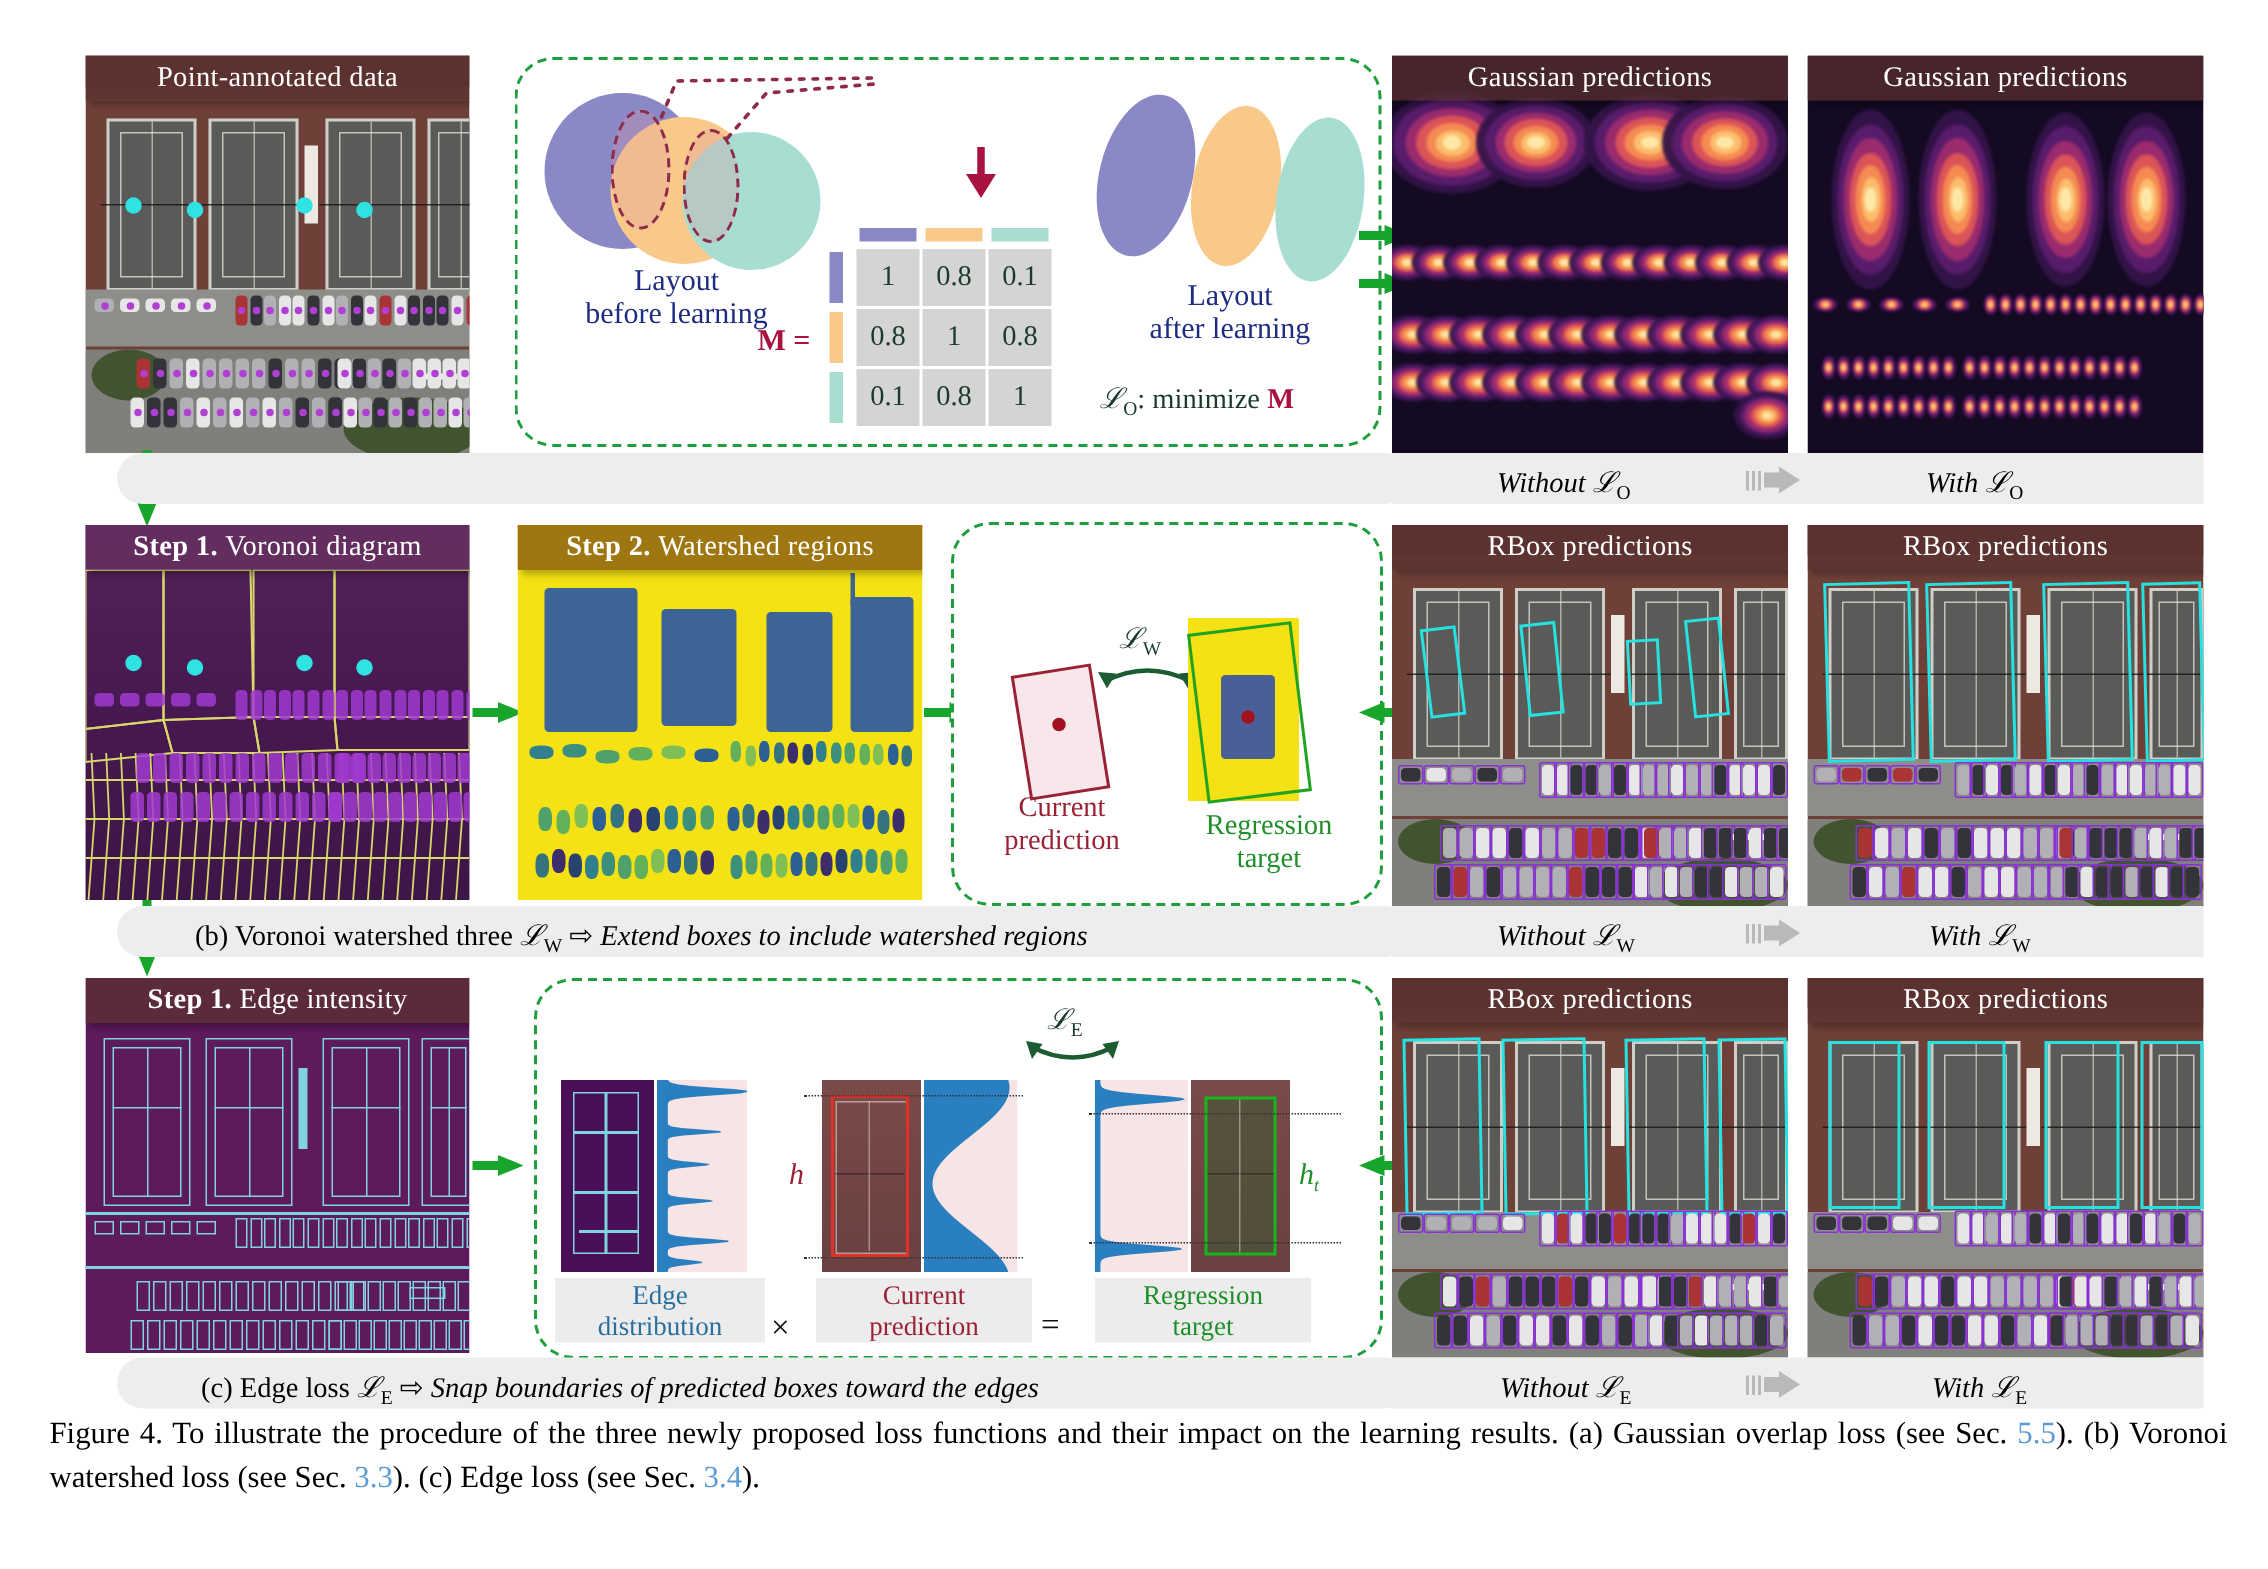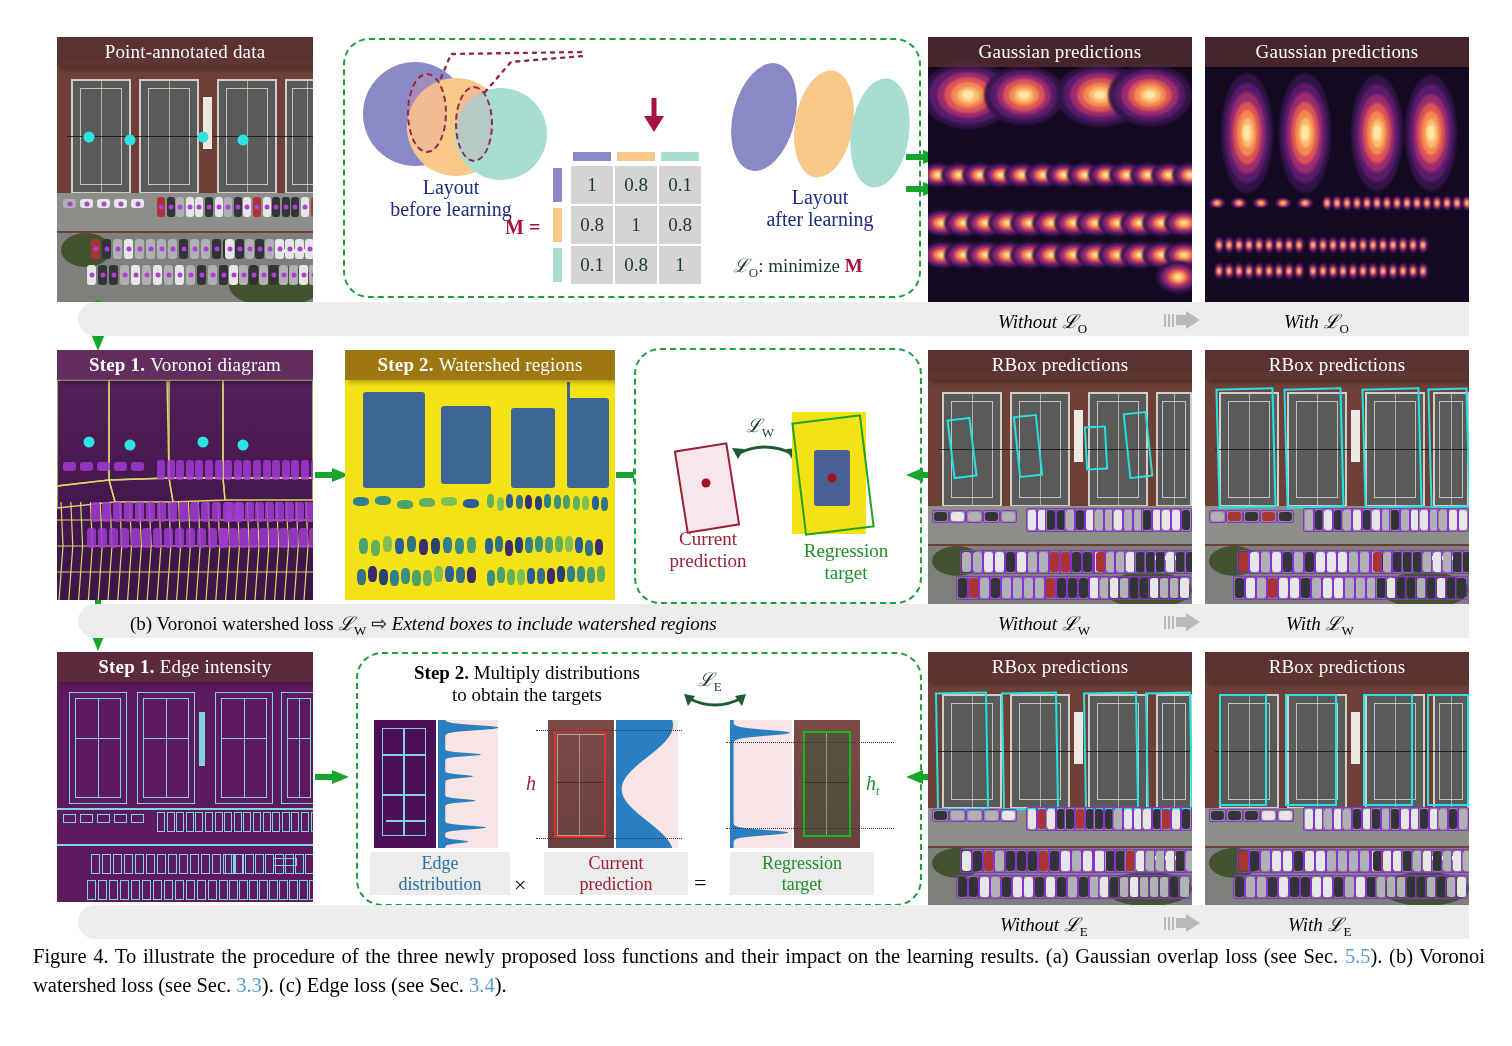--- a/index.html
+++ b/index.html
@@ -1720,21 +1720,21 @@
     </div>
   </div>
 
   <div class="garrow" style="left:91px;top:600px;width:14px;height:52px;">
     <div class="shaft" style="left:4px;top:0;width:6px;height:38px;"></div>
     <div class="head" style="left:0;top:34px;border-left:7px solid transparent;border-right:7px solid transparent;border-top:17px solid #17a52c;"></div>
   </div>
 
   <div class="capstrip" style="left:78px;top:604px;width:862px;height:34px;"></div>
   <div class="capstrip-txt" style="left:130px;top:610px;">
-    <span>(b) Voronoi watershed loss </span><i>ℒ</i><sub style="font-size:13px;">W</sub><span> ⇨ </span><i>Extend boxes to include watershed regions</i>
+    <span>(b) Voronoi watershed three </span><i>ℒ</i><sub style="font-size:13px;">W</sub><span> ⇨ </span><i>Extend boxes to include watershed regions</i>
   </div>
   <div class="wwstrip" style="left:928px;top:604px;width:541px;height:34px;"></div>
   <div class="ww" style="left:998px;top:610px;">
     <span>Without</span>&nbsp;<span>ℒ</span><sub style="font-size:13px;font-style:normal;">W</sub>
   </div>
   <div class="gchev" style="left:1164px;top:613px;">
     <span class="bars">
         <span></span>
         <span></span>
         <span></span>
@@ -1844,24 +1844,20 @@
         <span>Edge intensity</span>
     </div>
   </div>
 
   <div class="garrow" style="left:315px;top:770px;width:34px;height:14px;">
     <div class="shaft" style="left:0;top:4px;width:20px;height:6px;"></div>
     <div class="head" style="left:17px;top:0;border-top:7px solid transparent;border-bottom:7px solid transparent;border-left:17px solid #17a52c;"></div>
   </div>
 
   <div class="greenbox" style="left:356px;top:652px;width:562px;height:250px;">
-    <div style="position:absolute;left:14px;top:8px;width:310px;text-align:center;font-size:19px;line-height:1.16;">
-      <b>Step 2.</b> <span>Multiply distributions</span><br>
-      <span>to obtain the targets</span>
-    </div>
     <div class="lw-lbl" style="left:340px;top:12px;">
       <i>ℒ</i><sub style="font-size:13px;">E</sub>
     </div>
     <svg class="abs" style="left:326px;top:40px;width:62px;height:22px;">
       <path d="M4,4 Q31,18 58,4" fill="none" stroke="#1c5c32" stroke-width="3"></path>
       <polygon points="0,0 11,2 4,12" fill="#1c5c32"></polygon>
       <polygon points="62,0 51,2 58,12" fill="#1c5c32"></polygon>
     </svg>
 
     <div class="imgcell" style="left:16px;top:66px;width:62px;height:128px;background:#4a0f57;">
@@ -2260,20 +2256,23 @@
           <div class="car wt" style="left: 252px; top: 225px; width: 9px; height: 20px;"></div>
           <div class="vbox" style="left: 250px; top: 223px; width: 13px; height: 24px;"></div>
         </div>
     </div>
     <div class="panel-hdr hdr-dark hdr-shadow">
       <span>RBox predictions</span>
     </div>
   </div>
 
   <div class="capstrip" style="left:78px;top:905px;width:862px;height:34px;"></div>
+  <div class="capstrip-txt" style="left:134px;top:911px;">
+    <span>(c) Edge loss </span><i>ℒ</i><sub style="font-size:13px;">E</sub><span> ⇨ </span><i>Snap boundaries of  predicted boxes toward the edges</i>
+  </div>
   <div class="wwstrip" style="left:928px;top:905px;width:541px;height:34px;"></div>
   <div class="ww" style="left:1000px;top:911px;">
     <span>Without</span>&nbsp;<span>ℒ</span><sub style="font-size:13px;font-style:normal;">E</sub>
   </div>
   <div class="gchev" style="left:1164px;top:914px;">
     <span class="bars">
         <span></span>
         <span></span>
         <span></span>
       </span>

